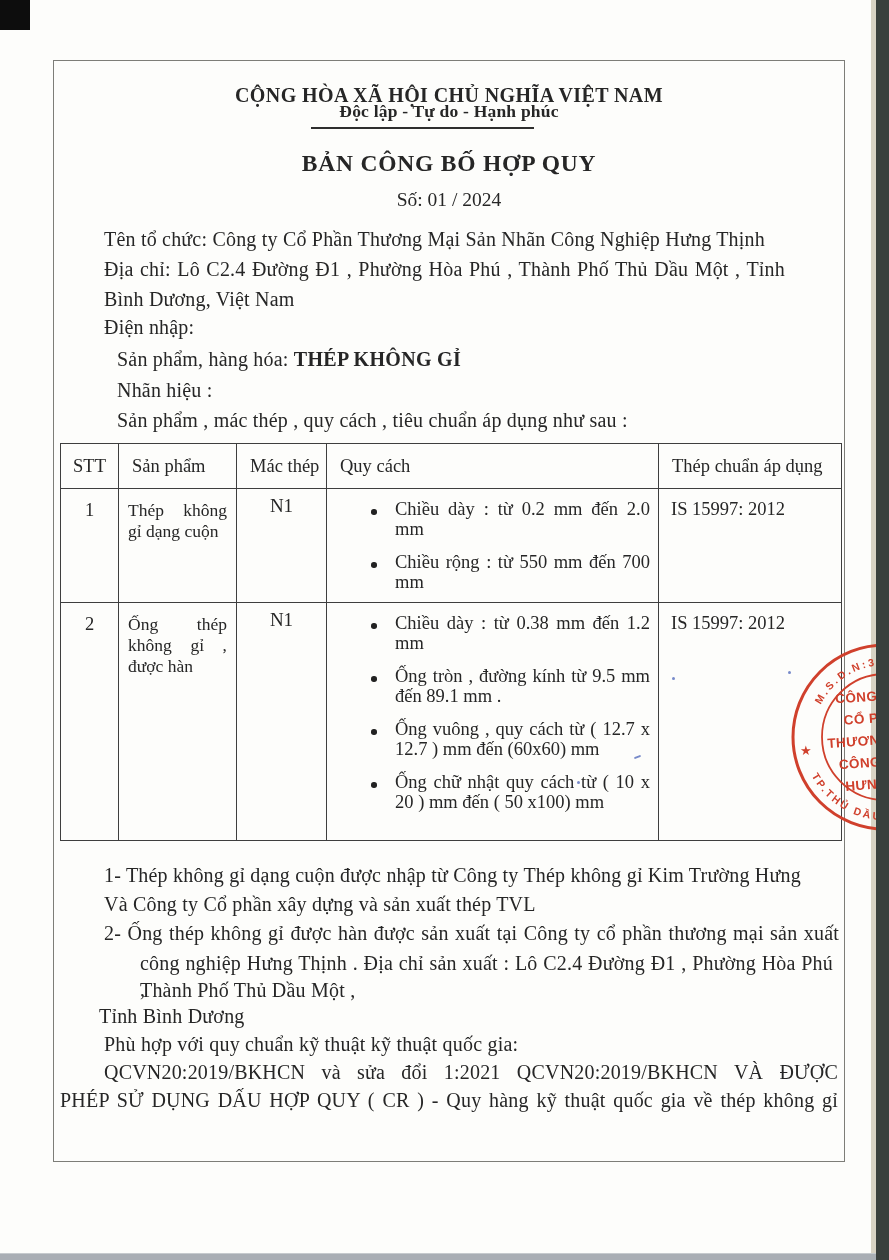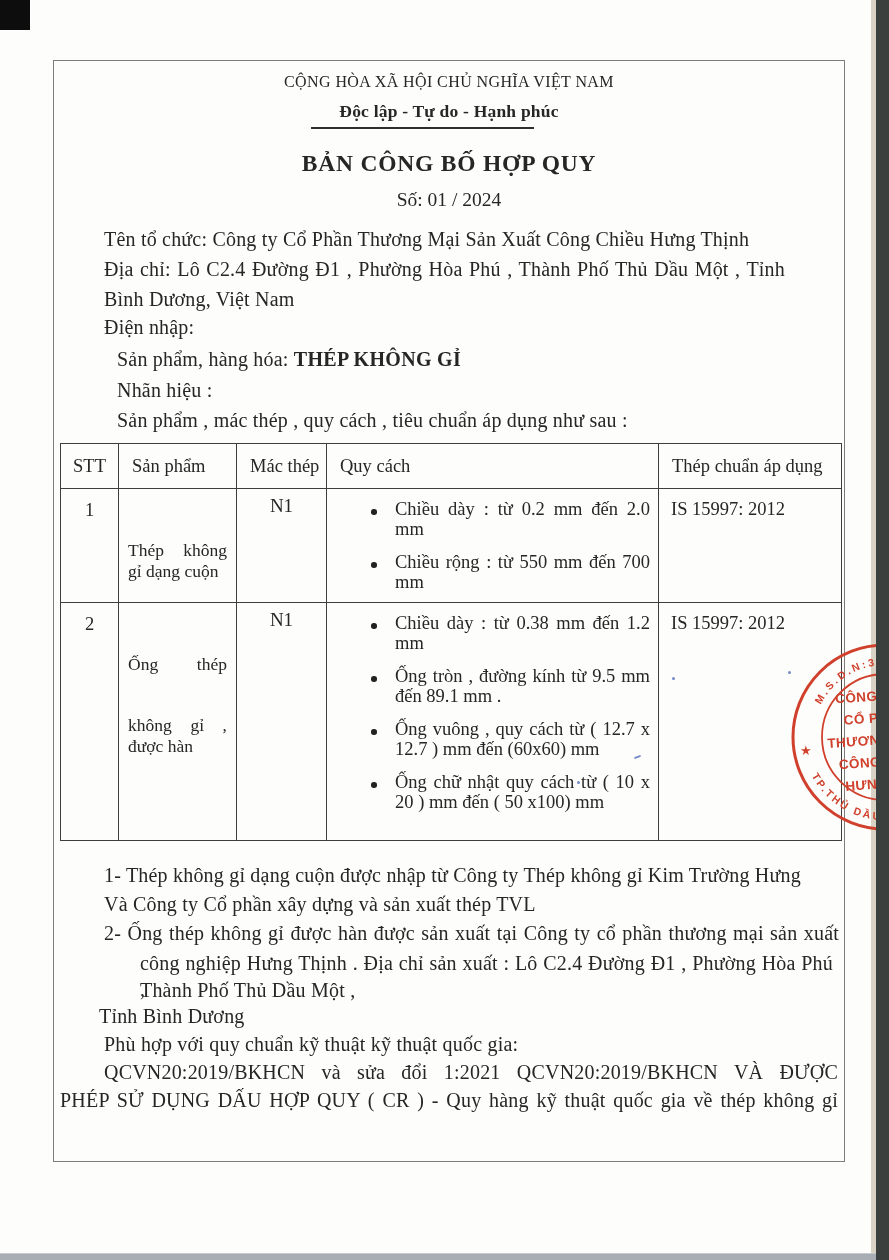--- a/index.html
+++ b/index.html
@@ -12,21 +12,21 @@
   
   .corner-black{left:0;top:0;width:30px;height:30px;background:#0d0d0d;}
   .edge-beige{left:871px;top:0;width:5px;height:1260px;background:#d8d3c4;}
   .edge-dark{left:876px;top:0;width:13px;height:1260px;background:#3a403d;z-index:30;}
   .bottom-band{left:0;top:1253px;width:889px;height:7px;background:#a9aeb4;border-top:1px solid #c6cacd;z-index:29;}
   .speck{background:#4a63b8;border-radius:50%;opacity:.75;}
   
   .frame{left:53px;top:60px;width:790px;height:1100px;border:1.5px solid #7d7d78;}
   
   .center-line{left:53px;width:792px;text-align:center;}
-  .nat-title{top:73px;font-size:16px;font-weight:normal;letter-spacing:.4px;}
+  .nat-title{top:84px;font-size:20px;font-weight:bold;letter-spacing:.4px;}
   .motto{top:101px;font-size:17.5px;font-weight:bold;letter-spacing:.2px;}
   .motto-underline{left:311px;top:127px;width:223px;height:2px;background:#2e2e2e;}
   .doc-title{top:150px;font-size:23.5px;font-weight:bold;letter-spacing:.8px;}
   .doc-num{top:189px;font-size:19.5px;}
   
   .tline{font-size:20px;letter-spacing:.2px;line-height:26px;white-space:nowrap;}
   .stretch{white-space:normal;text-align:justify;text-align-last:justify;}
   .org-line{left:104px;top:226px;}
   .addr1{left:104px;top:256px;width:681px;}
   .addr2{left:104px;top:286px;}
@@ -39,21 +39,21 @@
   .spec-table{left:60px;top:443px;border-collapse:collapse;table-layout:fixed;border-radius:13px;}
   .spec-table th,.spec-table td{
     border:1.6px solid #3e3e3e;font-weight:normal;font-size:18.5px;
     vertical-align:top;padding:0;overflow:hidden;
   }
   .spec-table th{height:44px;vertical-align:middle;text-align:left;padding-left:13px;}
   .spec-table th.c{text-align:center;padding-left:0;}
   td.num{ text-align:center;padding-top:11px;}
   td.sp{padding:11px 9px;font-size:17.5px;}
   td.sp .cl{display:block;}
-  td.sp .cl.st{text-align:justify;text-align-last:justify;margin-top:40px;}
+  td.sp .cl.st{text-align:justify;text-align-last:justify;}
   td.mark{text-align:center;padding-top:6px;font-size:19px;}
   td.qc{padding:10px 8px 10px 42px;}
   td.qc ul{margin:0;padding:0;list-style:none;}
   td.qc li{position:relative;padding-left:26px;margin-bottom:13px;text-align:justify;line-height:20px;}
   td.qc li:last-child{margin-bottom:0;}
   td.qc li::before{content:"";position:absolute;left:2px;top:10px;width:5.5px;height:5.5px;background:#222;border-radius:50%;}
   td.std{padding:10px 6px 10px 12px;}
   
   .nl1{left:104px;top:862px;}
   .nl2{left:104px;top:891px;}
@@ -86,21 +86,21 @@
   <div class="abs speck" style="left:788px;top:671px;width:3px;height:3px;"></div>
 
   <div class="abs frame"></div>
 
   <div class="abs center-line nat-title">CỘNG HÒA XÃ HỘI CHỦ NGHĨA VIỆT NAM</div>
   <div class="abs center-line motto">Độc lập - Tự do - Hạnh phúc</div>
   <div class="abs motto-underline"></div>
   <div class="abs center-line doc-title">BẢN CÔNG BỐ HỢP QUY</div>
   <div class="abs center-line doc-num">Số: 01 / 2024</div>
 
-  <div class="abs tline org-line">Tên tổ chức: Công ty Cổ Phần Thương Mại Sản Xuất Công Chiều Hưng Thịnh</div>
+  <div class="abs tline org-line">Tên tổ chức: Công ty Cổ Phần Thương Mại Sản Nhãn Công Nghiệp Hưng Thịnh</div>
   <div class="abs tline addr1 stretch">Địa chỉ: Lô C2.4 Đường Đ1 , Phường Hòa Phú , Thành Phố Thủ Dầu Một , Tỉnh</div>
   <div class="abs tline addr2">Bình Dương, Việt Nam</div>
   <div class="abs tline phone">Điện nhập:</div>
   <div class="abs tline product"><span>Sản phẩm, hàng hóa: </span><b>THÉP KHÔNG GỈ</b></div>
   <div class="abs tline brand">Nhãn hiệu :</div>
   <div class="abs tline intro">Sản phẩm , mác thép , quy cách , tiêu chuẩn áp dụng như sau :</div>
 
   <table class="abs spec-table">
     <colgroup>
       <col style="width:58px">

